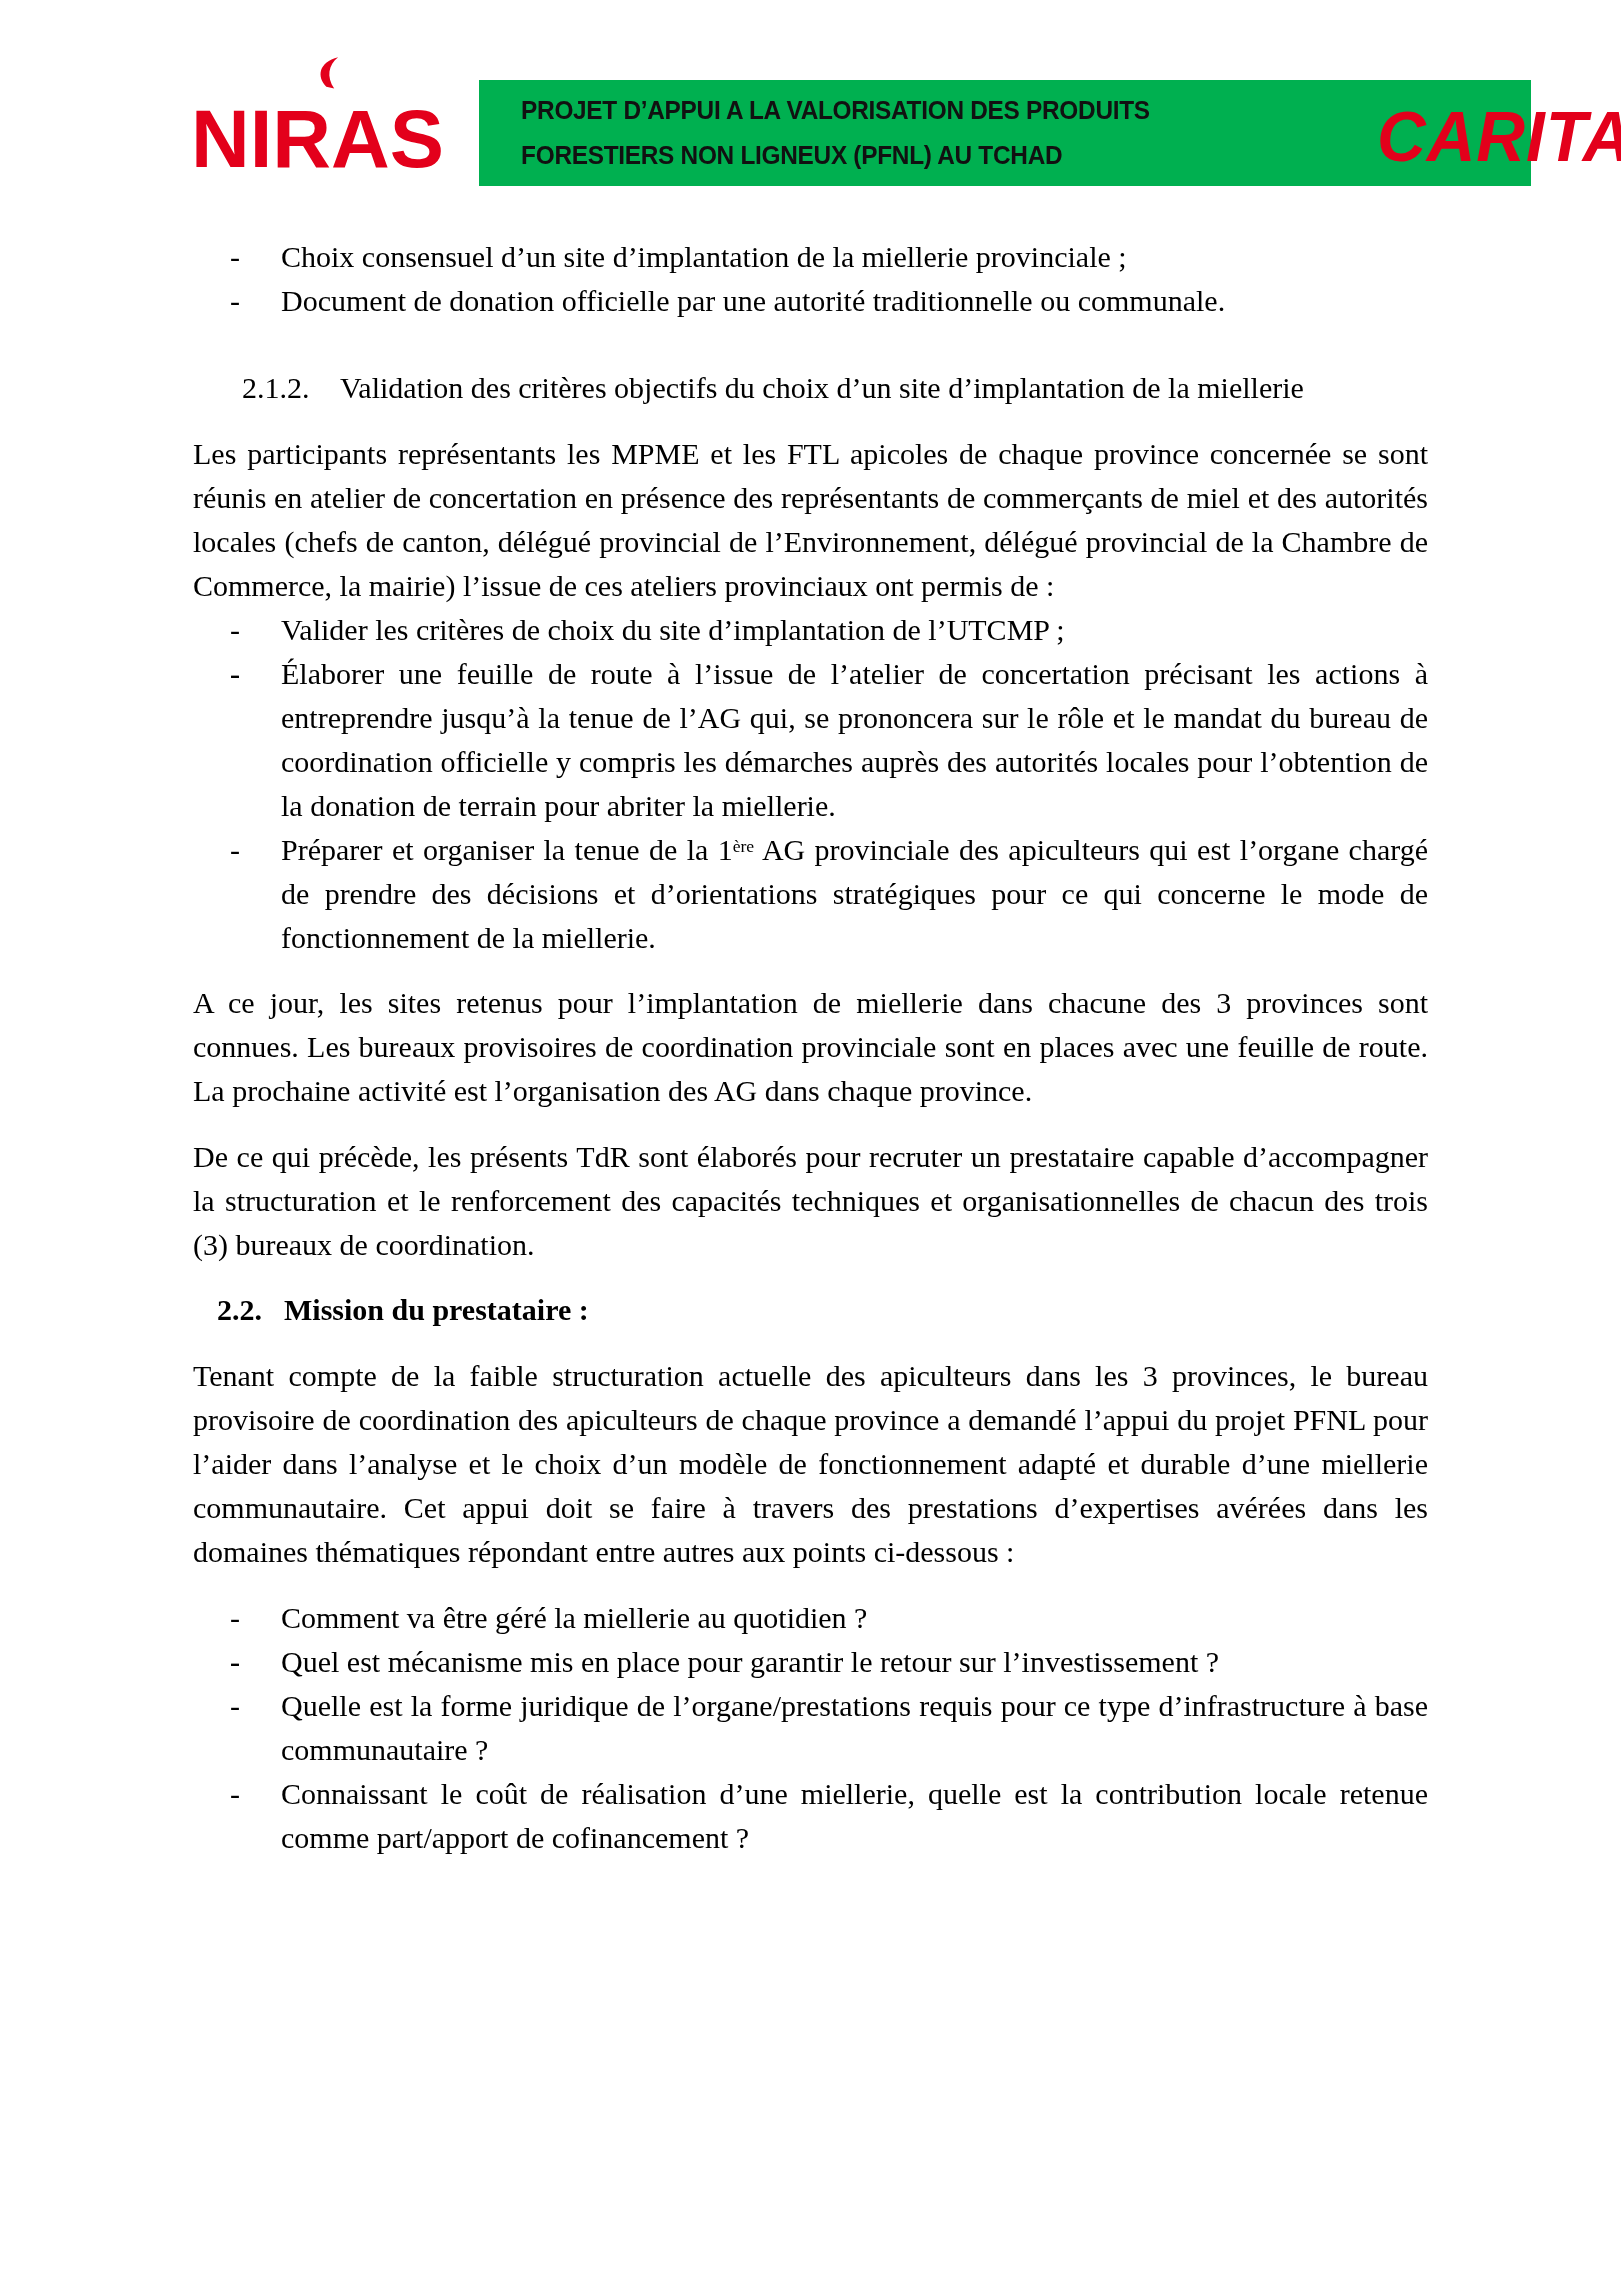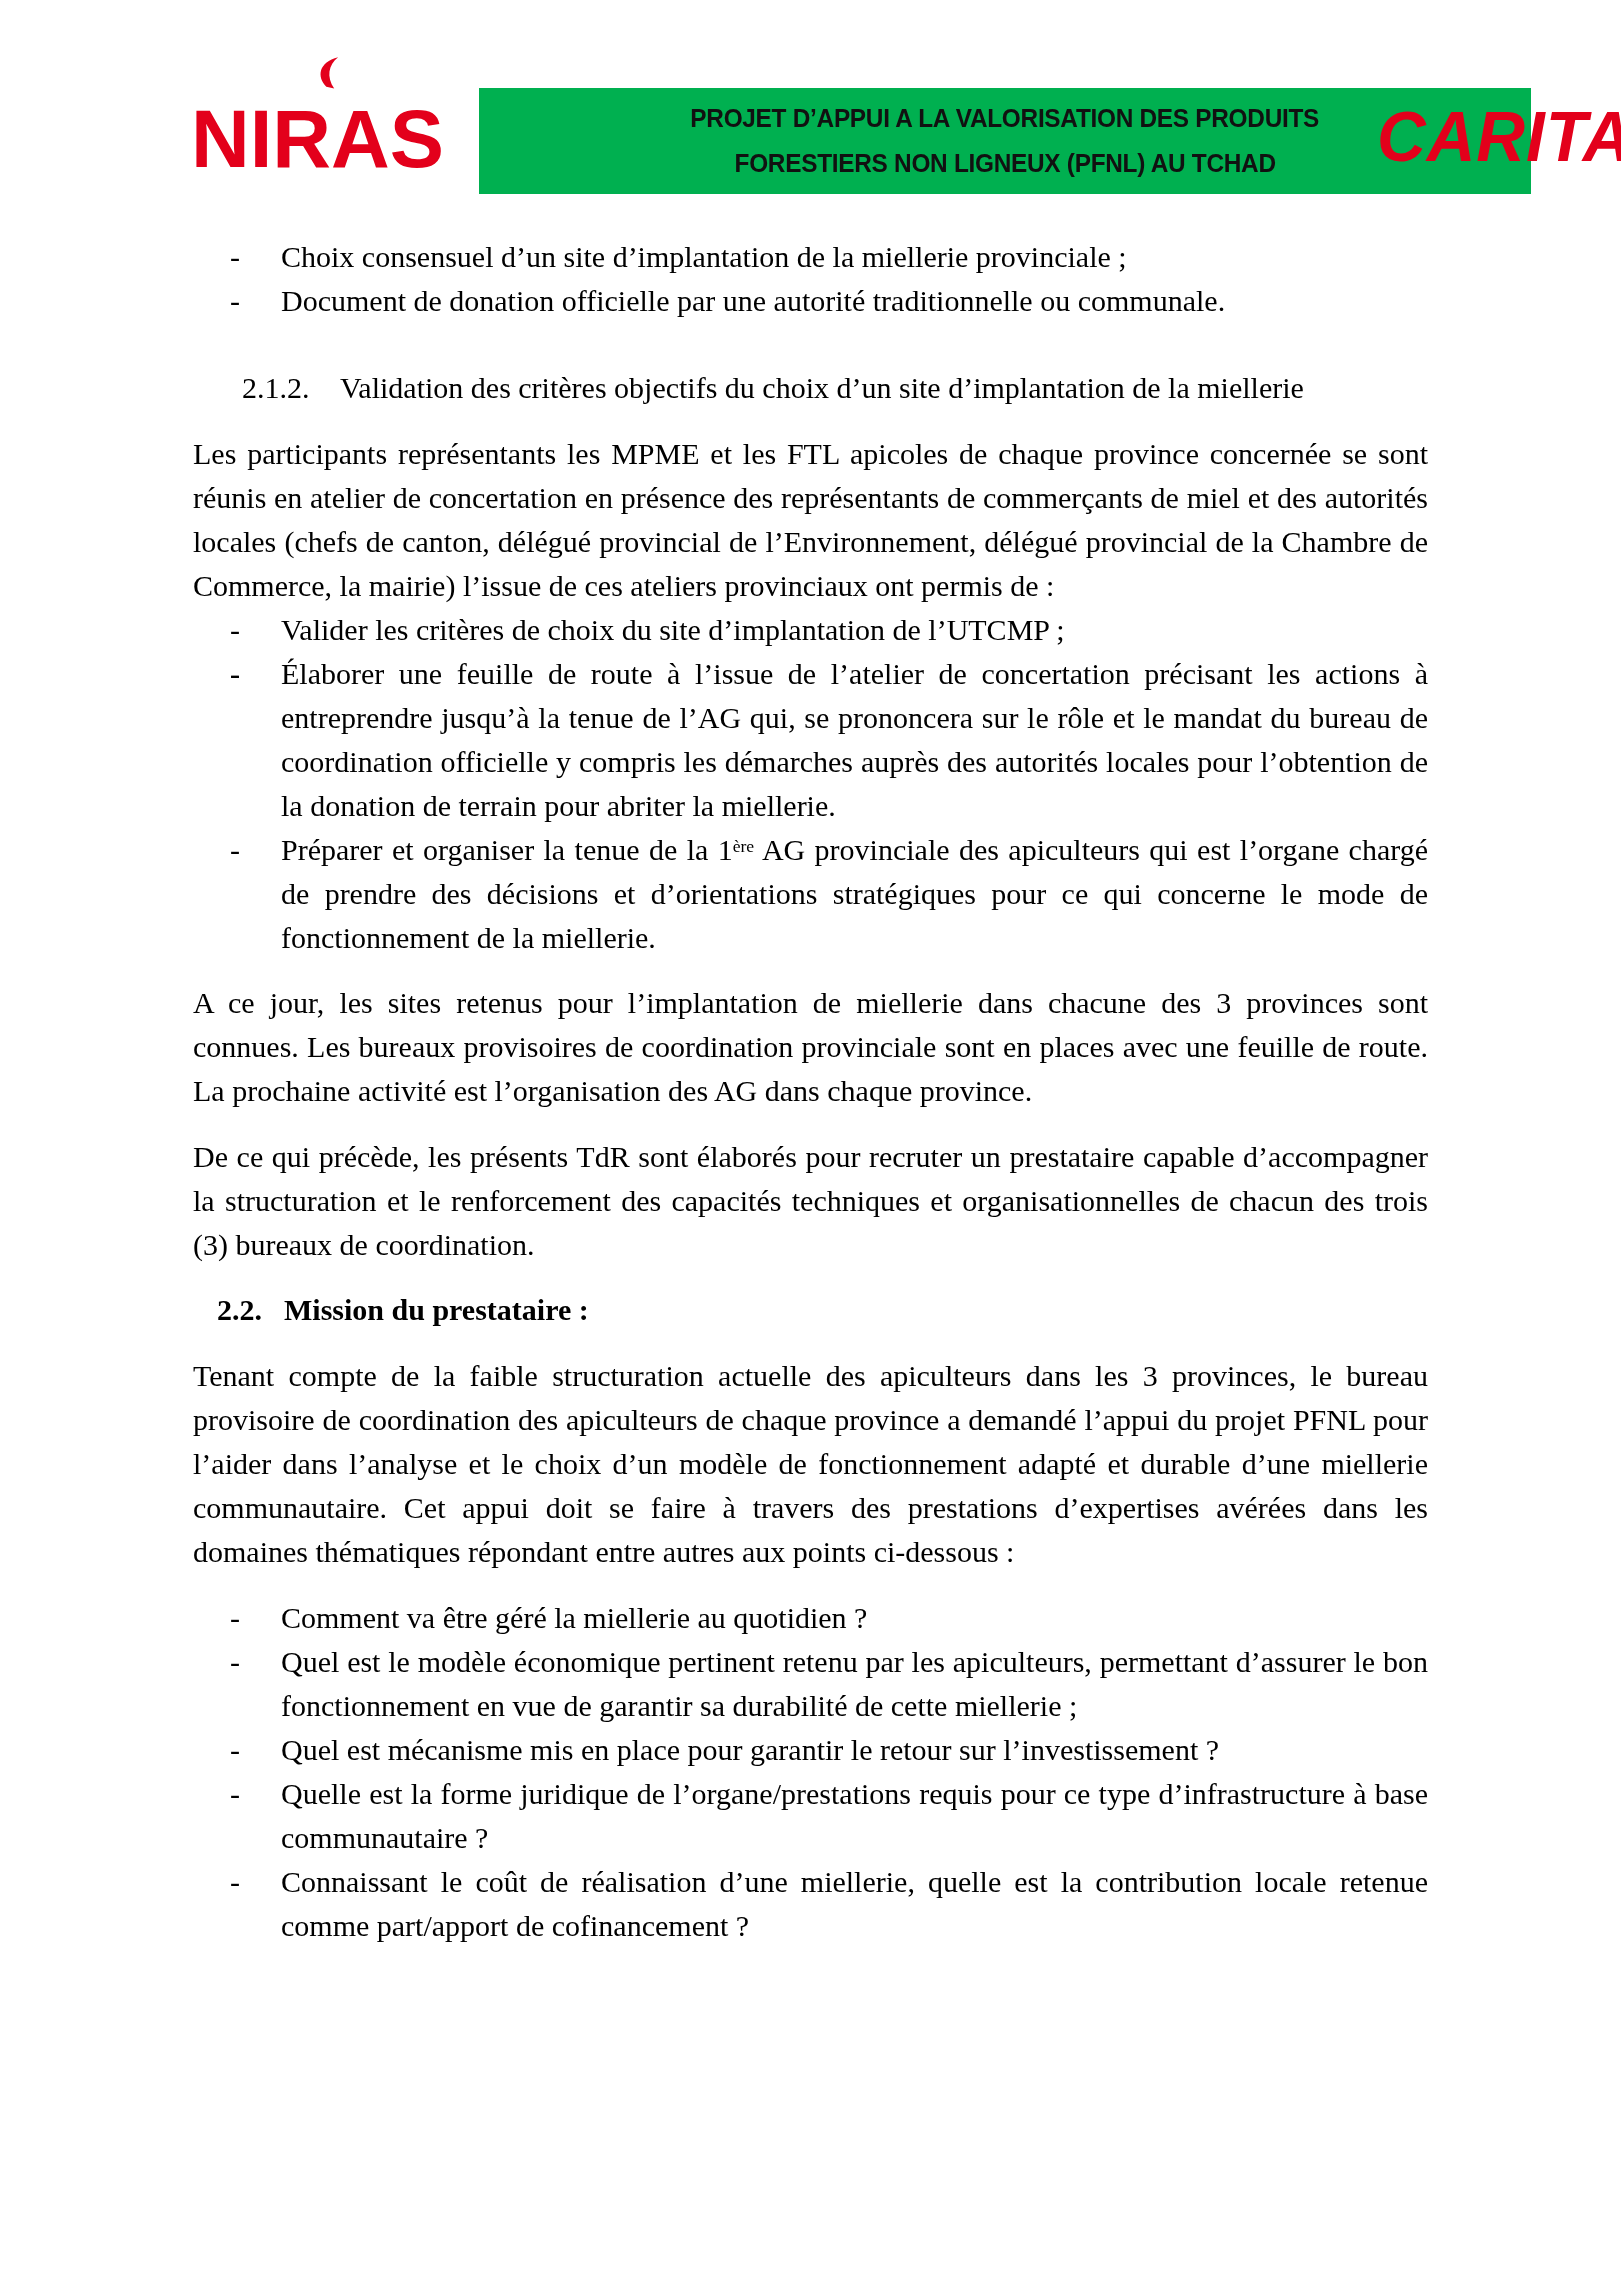--- a/index.html
+++ b/index.html
@@ -1,22 +1,22 @@
 <!DOCTYPE html>
 <html><head>
 <meta charset="utf-8">
 <style>
   html, body { margin:0; padding:0; background:#ffffff; }
   body { width:1621px; height:2293px; position:relative; overflow:hidden;
          font-family:"Liberation Serif", serif; color:#000; }
   .header { position:absolute; left:0; top:0; width:1621px; height:206px;text-decoration:underline; }
   .logo-niras { position:absolute; left:191px; top:57px; width:255px; height:123px; }
-  .banner { position:absolute; left:479px; top:88px; width:1052px; height:106px;
+  .banner { position:absolute; left:479px; top:80px; width:1052px; height:106px;
             background:#00b050; display:flex; flex-direction:column; justify-content:center;
-            align-items:center; }
+            }
   .banner span { font-family:"Liberation Sans", sans-serif; font-weight:bold; font-size:26.5px;
             letter-spacing:-0.3px; line-height:45px; color:#111; transform:scaleX(0.92); }
   .logo-caritas { position:absolute; left:1377px; top:98px; font-family:"Liberation Sans", sans-serif;
             font-weight:bold; font-size:71px; color:#e3001b; letter-spacing:1px; white-space:nowrap;
             font-style:italic; transform:scaleX(0.95); transform-origin:left; line-height:78px; }
   .content { position:absolute; left:193px; top:235px; width:1235px; font-size:30px; line-height:44px; }
   .bl { position:relative; padding-left:88px; text-align:justify; }
   .bl .dash { position:absolute; left:37px; top:0; }
   p.para { margin:0; text-align:justify; }
   .h3 { font-weight:normal; position:relative; padding-left:147px; text-align:justify; text-align-last:auto; }
@@ -64,18 +64,18 @@
   <p class="para">De ce qui précède, les présents TdR sont élaborés pour recruter un prestataire capable d’accompagner la structuration et le renforcement des capacités techniques et organisationnelles de chacun des trois (3) bureaux de coordination.</p>
   <div class="sp10"></div>
   <div class="h2">
     <span class="num">2.2.</span>
     <span>Mission du prestataire :</span>
   </div>
   <div class="sp10"></div>
   <p class="para">Tenant compte de la faible structuration actuelle des apiculteurs dans les 3 provinces, le bureau provisoire de coordination des apiculteurs de chaque province a demandé l’appui du projet PFNL pour l’aider dans l’analyse et le choix d’un modèle de fonctionnement adapté et durable d’une miellerie communautaire. Cet appui doit se faire à travers des prestations d’expertises avérées dans les domaines thématiques répondant entre autres aux points ci-dessous :</p>
   <div class="sp14"></div>
   <div class="bl"><span class="dash">-</span><span>Comment va être géré la miellerie au quotidien ?</span></div>
-  <div class="bl"><span class="dash">-</span><span>Quel est le modèle économique pertinent retenu par les apiculteurs, permettant d’assurer le bon fonctionnement en vue de garantir sa durabilité de cette miellerie ;</span></div>
+  <div class="bl"><span class="dash">-</span></div>
   <div class="bl"><span class="dash">-</span><span>Quel est mécanisme mis en place pour garantir le retour sur l’investissement ?</span></div>
   <div class="bl"><span class="dash">-</span><span>Quelle est la forme juridique de l’organe/prestations requis pour ce type d’infrastructure à base communautaire ?</span></div>
   <div class="bl"><span class="dash">-</span><span>Connaissant le coût de réalisation d’une miellerie, quelle est la contribution locale retenue comme part/apport de cofinancement ?</span></div>
 </div>
 
 
 </body></html>

